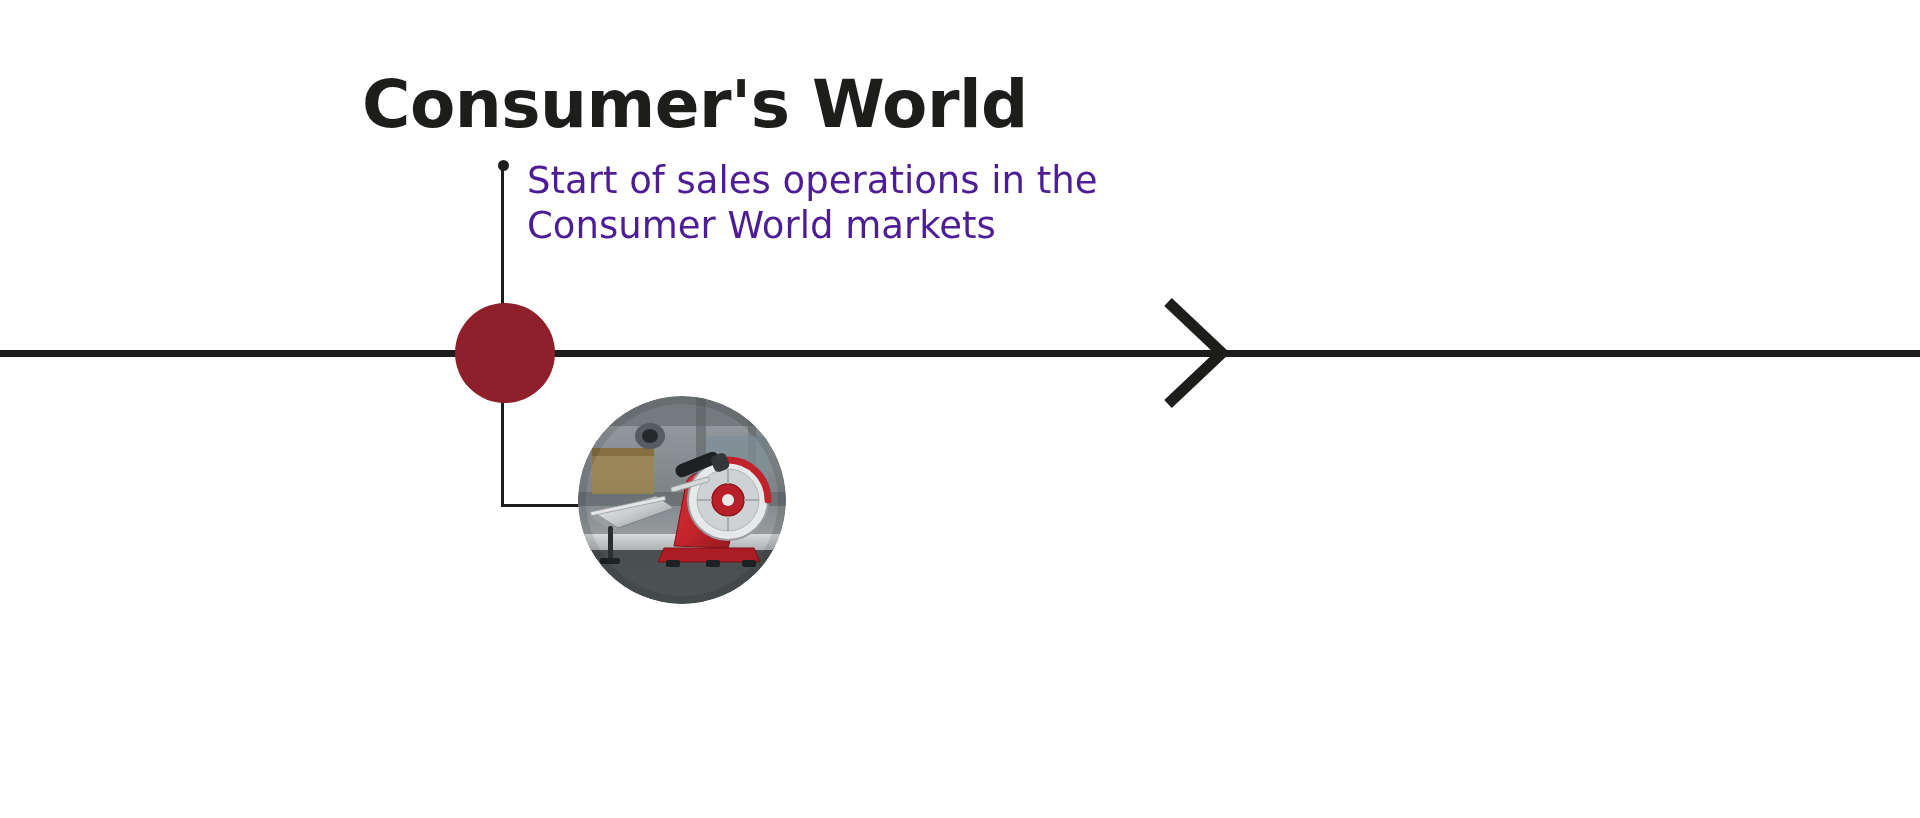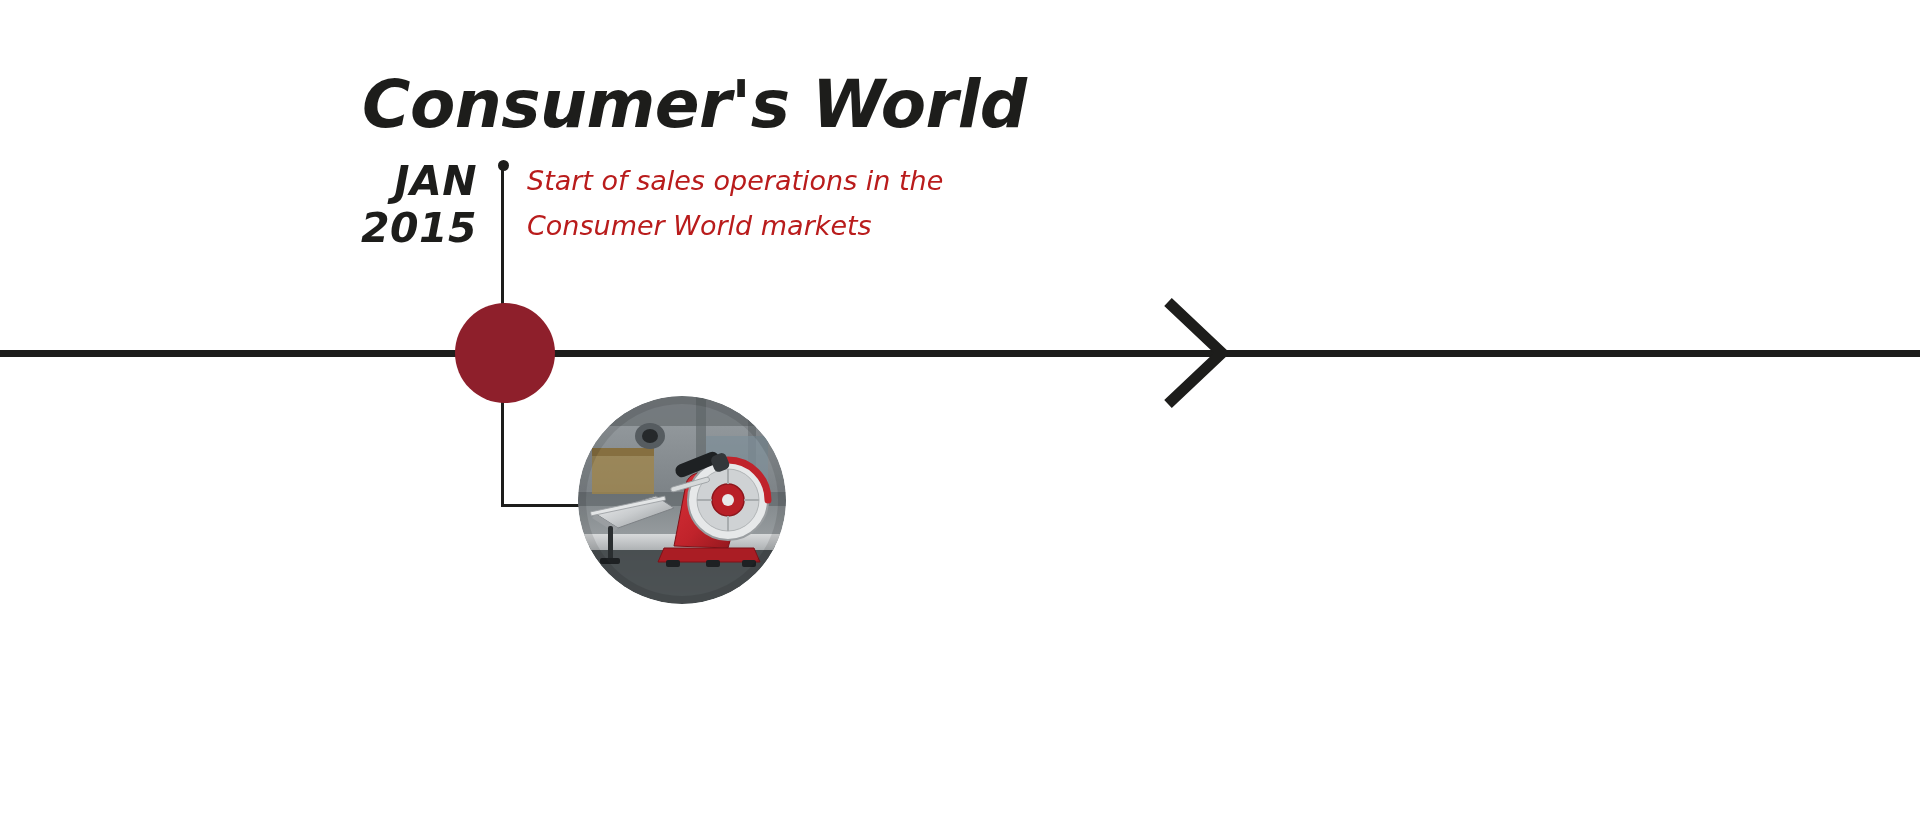--- a/index.html
+++ b/index.html
@@ -13,21 +13,20 @@
     width: 1920px;
     height: 818px;
     overflow: hidden;
   }
 
   #stage {
     position: relative;
     width: 1920px;
     height: 818px;
     background: #ffffff;
-    font-style: italic;
   }
 
   
   .timeline-axis {
     position: absolute;
     left: 0;
     top: 350px;
     width: 1500px;
     height: 7px;
     background: #1d1d1b;
@@ -117,23 +116,23 @@
   }
 
   
   .event-description {
     position: absolute;
     left: 527px;
     top: 158px;
     width: 660px;
     font-family: "DejaVu Sans", sans-serif;
     font-weight: normal;
-    font-size: 27px;
+    font-size: 37px;
     line-height: 45px;
-    color: #b91c1c;
+    color: #4c1d95;
   }
   .event-description span { display: block; }
 
   
   .event-photo {
     position: absolute;
     left: 578px;
     top: 396px;
     width: 208px;
     height: 208px;
@@ -152,24 +151,20 @@
   <div class="timeline-axis-right"></div>
 
   <div class="timeline-arrowhead">
     <svg width="70" height="115" viewBox="0 0 70 115" xmlns="http://www.w3.org/2000/svg">
       <polyline points="8,6 62,57 8,108" fill="none" stroke="#1d1d1b" stroke-width="11" stroke-linecap="butt" stroke-linejoin="miter"></polyline>
     </svg>
   </div>
 
   <div class="event-title">Consumer's World</div>
 
-  <div class="event-date">
-    <span>JAN</span>
-    <span>2015</span>
-  </div>
 
   <div class="connector-dot"></div>
   <div class="connector-stem"></div>
   <div class="connector-elbow"></div>
 
   <div class="marker-circle"></div>
 
   <div class="event-description">
     <span>Start of sales operations in the</span>
     <span>Consumer World markets</span>

